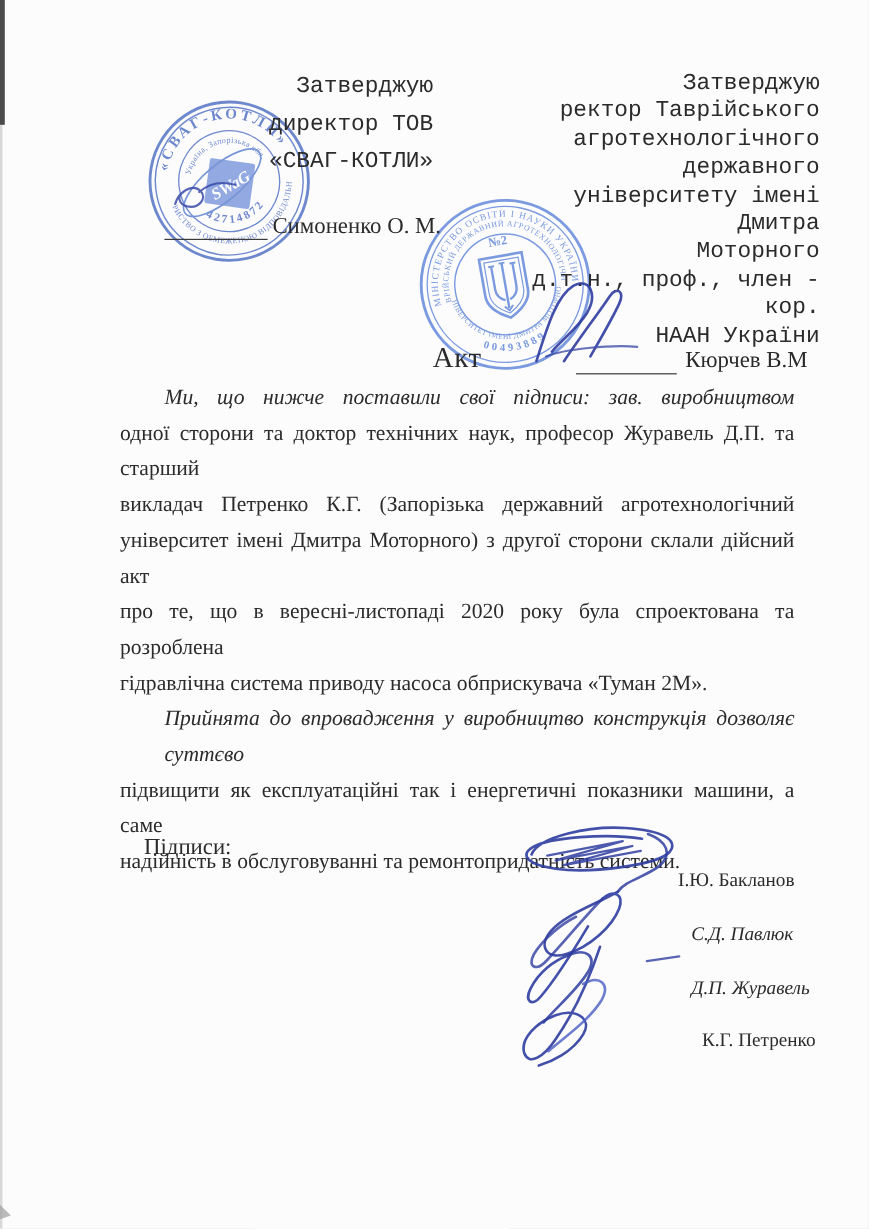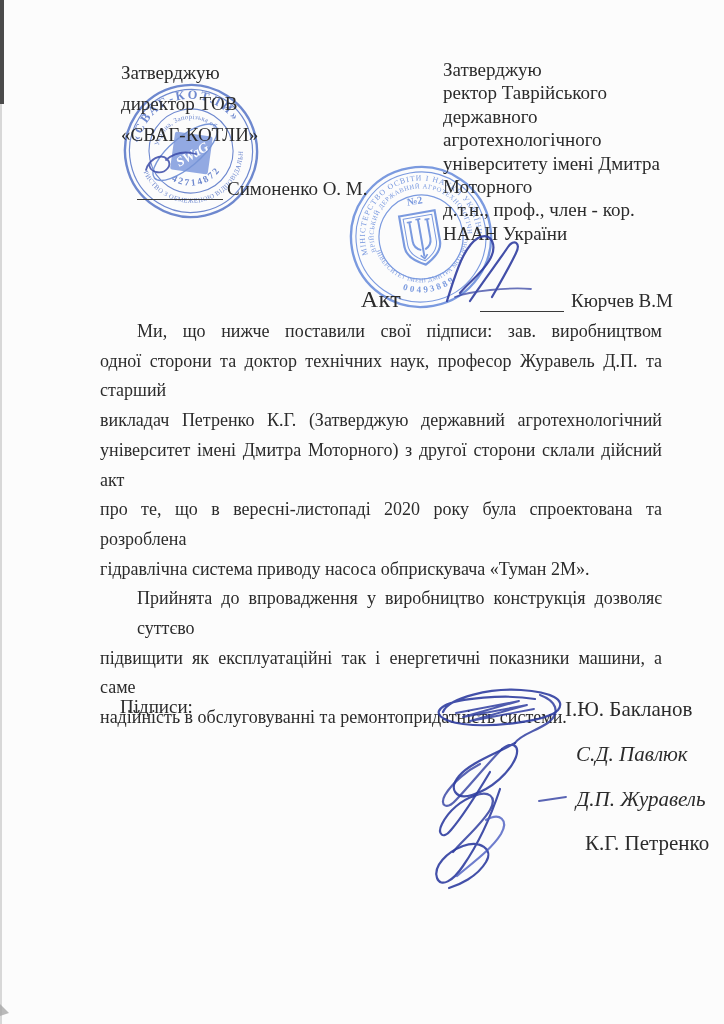--- a/index.html
+++ b/index.html
@@ -8,40 +8,40 @@
     background:#fcfcfc;overflow:hidden;
     font-family:"Liberation Serif","DejaVu Serif",serif;
     color:#2b2b2b;
   }
   
   .edge-line{position:absolute;left:0;top:0;width:2px;height:100%;background:#d8d8d8;z-index:6;}
   .edge-dark{position:absolute;left:0;top:0;width:4px;height:104px;background:#4b4b4b;z-index:7;}
   .corner-mark{position:absolute;left:0;bottom:8px;width:0;height:0;z-index:7;
     border-left:9px solid #a9a9a9;border-top:9px solid transparent;border-bottom:3px solid transparent;opacity:.8;}
   
-  .approval{position:absolute;z-index:3;text-align:left;}
+  .approval{position:absolute;z-index:3;text-align:right;font-family:Liberation Mono, monospace;}
   .approval.left{left:121px;top:57px;width:240px;font-size:19px;line-height:31px;}
   .approval.right{left:443px;top:58px;width:240px;font-size:19px;line-height:23.4px;}
   .signer-row{position:absolute;z-index:3;display:flex;align-items:flex-end;font-size:19px;margin-top:28px;}
   .signer-row.left{left:137px;top:150px;}
   .signer-row.right{left:480px;top:262px;text-align:center;}
   .u-line{display:inline-block;border-bottom:1.6px solid #3a3a3a;height:20px;}
   .signer-row.left .u-line{width:86px;margin-right:4px;}
   .signer-row.right .u-line{width:84px;margin-right:7px;}
   
   .doc-title{position:absolute;left:100px;top:286px;width:562px;text-align:center;
     font-size:24px;letter-spacing:.5px;z-index:3;}
   .body-text{position:absolute;left:100px;top:317px;width:562px;font-size:18px;
     line-height:29.7px;z-index:3;}
   .bline{width:562px;white-space:normal;}
   .bline.just{text-align:justify;text-align-last:justify;}
-  .bline.indent{padding-left:37px;width:525px;}
+  .bline.indent{padding-left:37px;width:525px;font-style:italic;}
   
   .sig-label{position:absolute;left:120px;top:696px;font-size:19px;z-index:3;}
-  .sig-name{position:absolute;font-size:21px;z-index:3;white-space:nowrap;}
+  .sig-name{position:absolute;font-size:16px;z-index:3;white-space:nowrap;margin-top:28px;}
   .sig-name.n0{left:565px;top:697px;}
   .sig-name.n1{left:576px;top:742px;font-style:italic;}
   .sig-name.n2{left:576px;top:787px;font-style:italic;}
   .sig-name.n3{left:585px;top:831px;text-align:right;}
   
   .stamp-layer{position:absolute;left:0;top:0;z-index:1;}
   .ink-layer{position:absolute;left:0;top:0;z-index:5;pointer-events:none;}
   svg text{font-family:"Liberation Serif","DejaVu Serif",serif;}
 </style>
 </head>
@@ -115,38 +115,38 @@
     <div>«СВАГ-КОТЛИ»</div>
   </div>
   <div class="signer-row left">
     <span class="u-line"></span>
     <span>Симоненко О. М.</span>
   </div>
 
   <div class="approval right">
     <div>Затверджую</div>
     <div>ректор Таврійського</div>
+    <div>агротехнологічного</div>
     <div>державного</div>
-    <div>агротехнологічного</div>
     <div>університету імені Дмитра</div>
     <div>Моторного</div>
     <div>д.т.н., проф., член - кор.</div>
     <div>НААН України</div>
   </div>
   <div class="signer-row right">
     <span class="u-line"></span>
     <span>Кюрчев В.М</span>
   </div>
 
   <div class="doc-title">Акт</div>
 
   <div class="body-text">
     <div class="bline just indent">Ми, що нижче поставили свої підписи: зав. виробництвом</div>
     <div class="bline just">одної сторони та доктор технічних наук, професор Журавель Д.П. та старший</div>
-    <div class="bline just">викладач Петренко К.Г. (Затверджую державний агротехнологічний</div>
+    <div class="bline just">викладач Петренко К.Г. (Запорізька державний агротехнологічний</div>
     <div class="bline just">університет імені Дмитра Моторного) з другої сторони склали дійсний акт</div>
     <div class="bline just">про те, що в вересні-листопаді 2020 року була спроектована та розроблена</div>
     <div class="bline">гідравлічна система приводу насоса обприскувача «Туман 2М».</div>
     <div class="bline just indent">Прийнята до впровадження у виробництво конструкція дозволяє суттєво</div>
     <div class="bline just">підвищити як експлуатаційні так і енергетичні показники машини, а саме</div>
     <div class="bline">надійність в обслуговуванні та ремонтопридатність системи.</div>
   </div>
 
   <div class="sig-label">Підписи:</div>
   <div class="sig-name n0">І.Ю. Бакланов</div>

